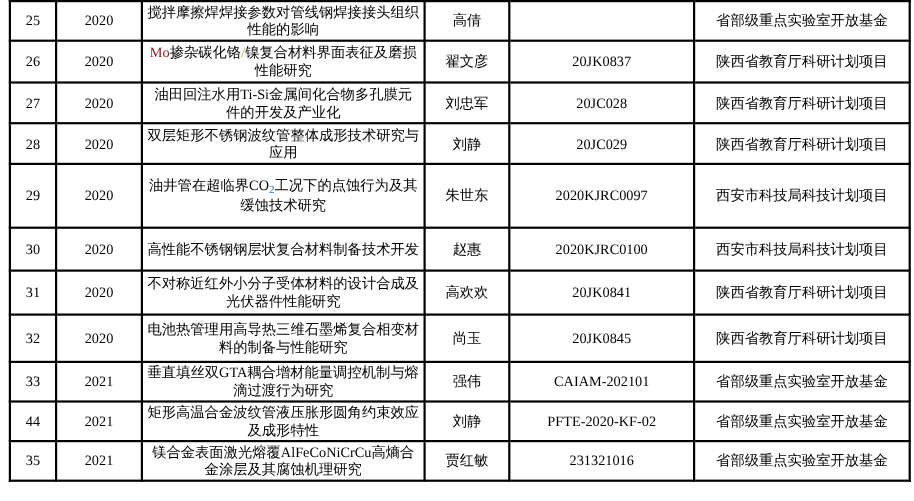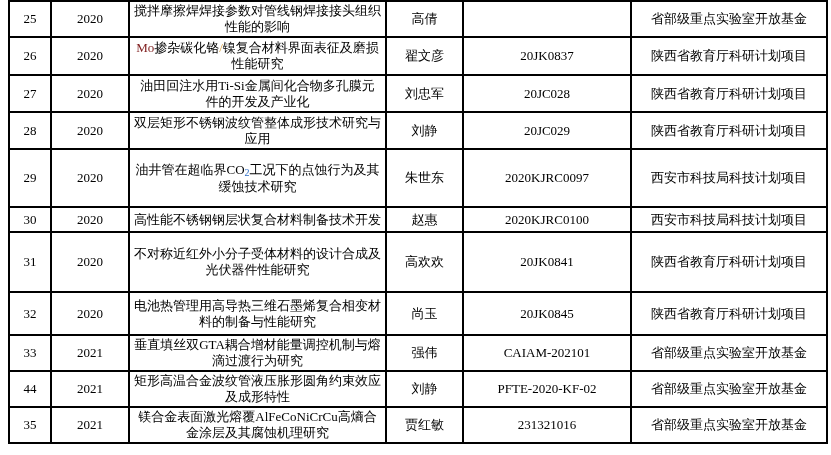--- a/index.html
+++ b/index.html
@@ -72,29 +72,29 @@
           <td>陕西省教育厅科研计划项目</td>
         </tr>
         <tr style="height: 58px;">
           <td>29</td>
           <td>2020</td>
           <td class="title-cell"><span>油井管在超临界</span><span style="color: #000000;">CO</span><span class="sub" style="color: rgb(42, 107, 196);">2</span><span>工况下的点蚀行为及其缓蚀技术研究</span></td>
           <td>朱世东</td>
           <td>2020KJRC0097</td>
           <td>西安市科技局科技计划项目</td>
         </tr>
-        <tr style="height: 25px;">
+        <tr style="height: 39px;">
           <td>30</td>
           <td>2020</td>
           <td class="title-cell"><span>高性能不锈钢钢层状复合材料制备技术开发</span></td>
           <td>赵惠</td>
           <td>2020KJRC0100</td>
           <td>西安市科技局科技计划项目</td>
         </tr>
-        <tr style="height: 60px;">
+        <tr style="height: 40px;">
           <td>31</td>
           <td>2020</td>
           <td class="title-cell"><span>不对称近红外小分子受体材料的设计合成及光伏器件性能研究</span></td>
           <td>高欢欢</td>
           <td>20JK0841</td>
           <td>陕西省教育厅科研计划项目</td>
         </tr>
         <tr style="height: 43px; margin-left: 12px;">
           <td>32</td>
           <td>2020</td>

